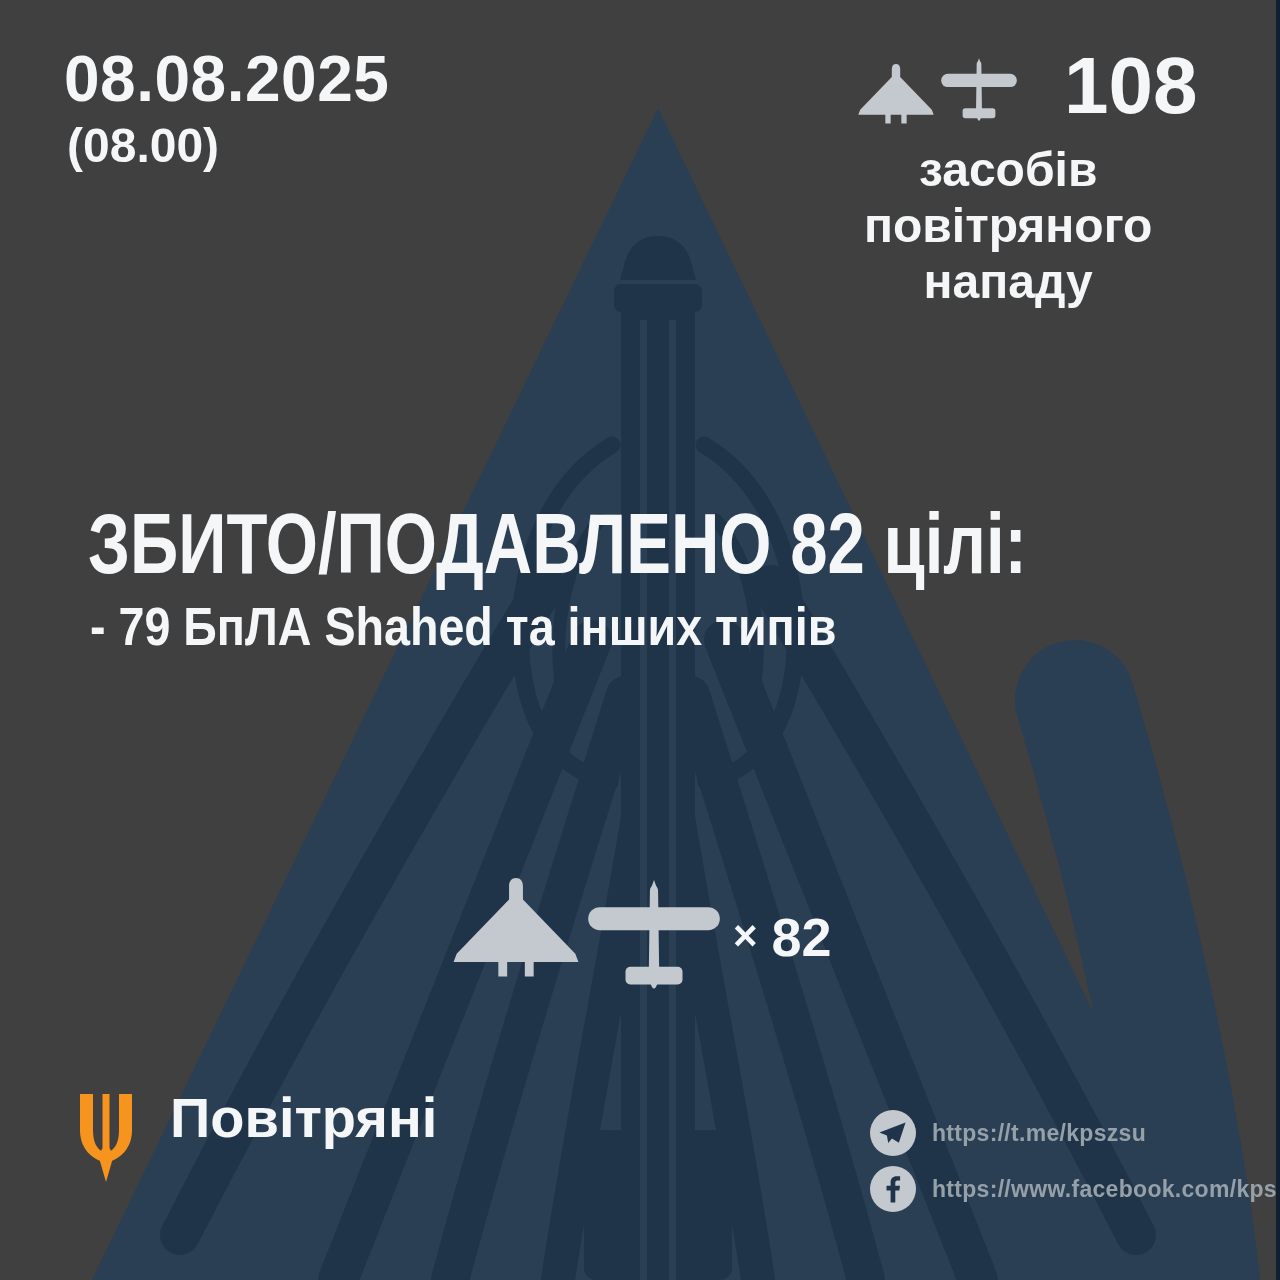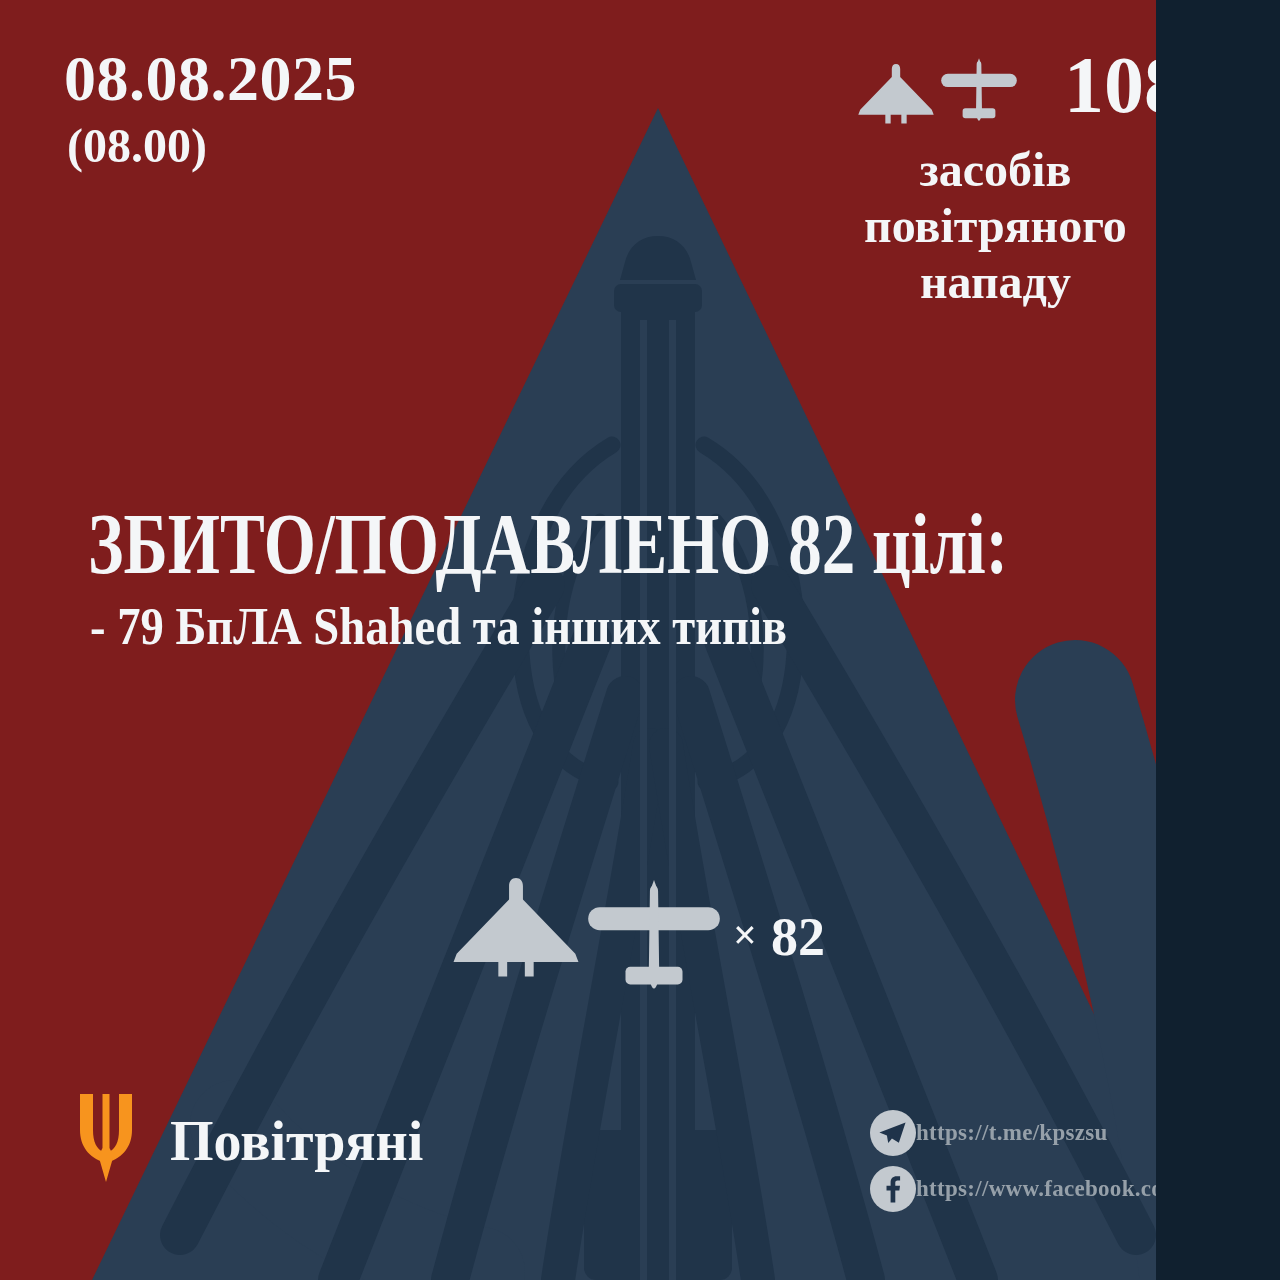--- a/index.html
+++ b/index.html
@@ -1,19 +1,19 @@
 <!DOCTYPE html>
 <html><head>
 <meta charset="utf-8">
 <style>
   html,body{margin:0;padding:0;}
   body{font-family:"Liberation Sans", sans-serif; background:#10202f;}
   .poster{
-    position:relative; width:1156px; height:1280px; overflow:hidden;
-    background:#7f1d1d; color:#F4F6F8;font-family:Liberation Serif, serif;
+    position:relative; width:1276px; height:1280px; overflow:hidden;
+    background:#404040; color:#F4F6F8;
   }
   .bg-svg{position:absolute; left:0; top:0; width:1280px; height:1280px;}
   .abs{position:absolute; white-space:nowrap;}
   .condensed{display:inline-block; transform-origin:0 50%; white-space:nowrap;}
 
   .date{left:64px; top:42px; font-size:64px; font-weight:700; letter-spacing:0.5px;}
   .time{left:67px; top:118px; font-size:48px; font-weight:700;}
 
   .atk-icon-shahed{left:856px; top:64px; width:80px; height:64px;}
   .atk-icon-plane{left:940px; top:54px; width:78px; height:74px;}
@@ -24,23 +24,23 @@
   .heading .condensed{transform:scaleX(0.78);}
   .bullets{left:90px; top:590px; font-size:53px; font-weight:700; line-height:73px;}
   .bullets .condensed{transform:scaleX(0.88);}
 
   .mid-shahed{left:446px; top:878px; width:140px; height:106px;}
   .mid-plane{left:584px; top:880px; width:140px; height:114px;}
   .multiplier{left:733px; top:906px; font-size:54px; font-weight:700;}
   .multiplier .sign{font-size:42px; vertical-align:6px; margin-right:14px;}
 
   .trident{left:74px; top:1092px; width:64px; height:92px;}
-  .org{left:170px; top:1086px; font-size:56px; font-weight:700; line-height:63px;margin-top:24px;}
+  .org{left:170px; top:1086px; font-size:56px; font-weight:700; line-height:63px;}
 
-  .link-row{display:flex; align-items:center; }
+  .link-row{display:flex; align-items:center; gap:16px;}
   .link-row .badge{width:46px; height:46px; flex:0 0 auto;}
   .link-row .url{font-size:23px; font-weight:700; color:#96A0A9; letter-spacing:0.3px;}
   .tg-row{left:870px; top:1110px;}
   .fb-row{left:870px; top:1166px;}
 </style>
 </head>
 <body>
 
 <div class="poster">
 

